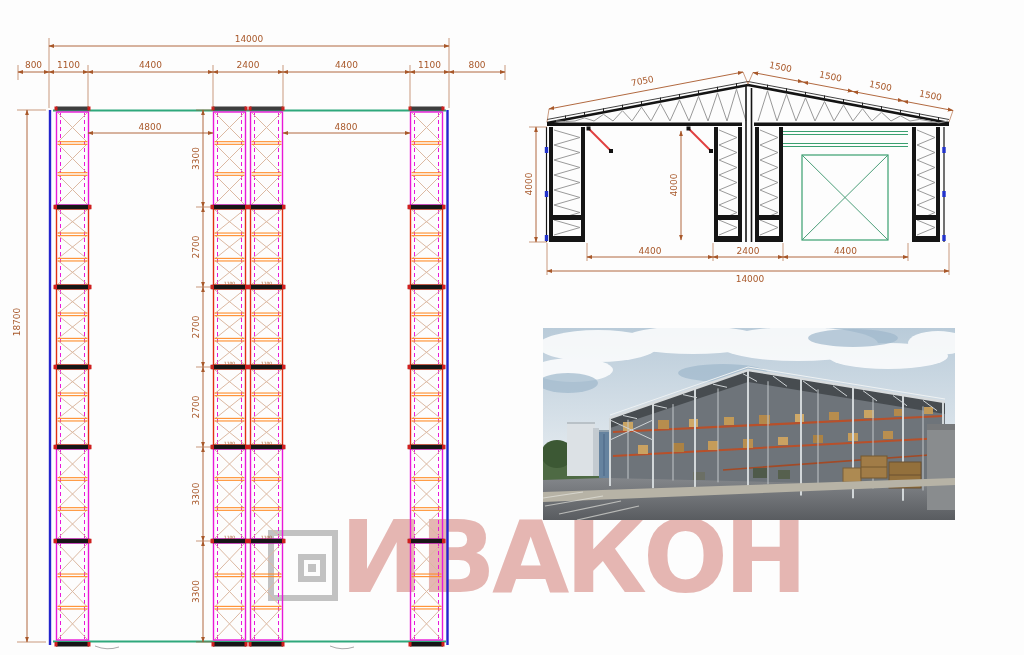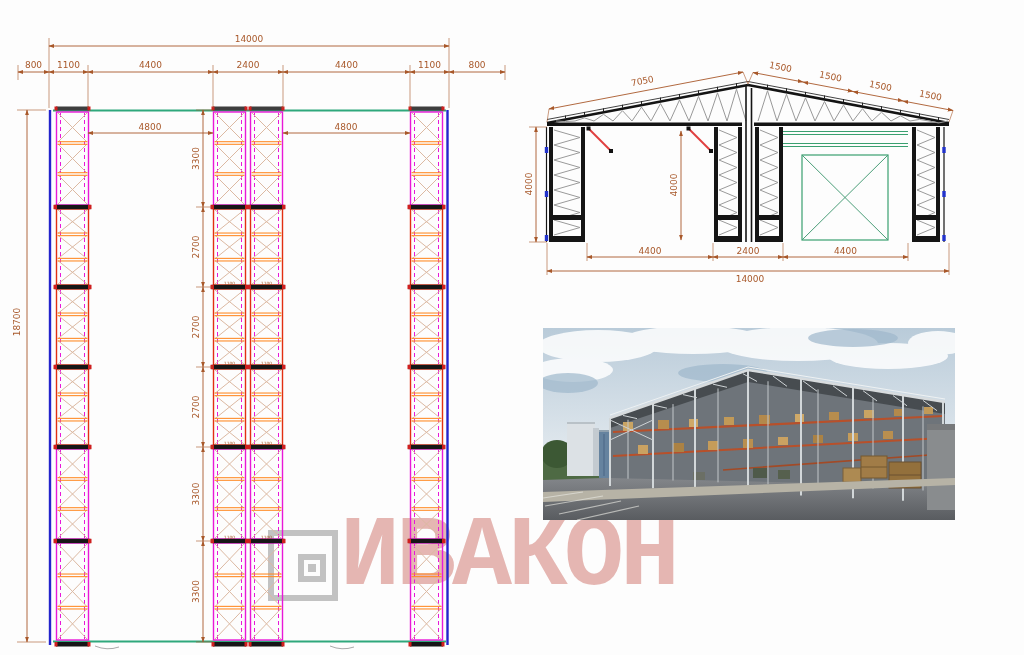--- a/index.html
+++ b/index.html
@@ -14,21 +14,21 @@
   .dt{fill:#a8582a;font:9px "DejaVu Sans",sans-serif;text-anchor:middle;}
   .dts{fill:#a8582a;font:4.5px "DejaVu Sans",sans-serif;text-anchor:middle;}
   
   #wm{position:absolute;left:0;top:0;width:1024px;height:655px;z-index:1;}
   .wm-logo{position:absolute;left:268px;top:530px;width:58px;height:59px;
            border:6px solid rgba(158,158,158,.62);}
   .wm-sq-fill{position:absolute;left:24px;top:18px;width:28px;height:28px;background:rgba(158,158,158,.62);}
   .wm-sq-white{position:absolute;left:30px;top:24px;width:16px;height:16px;background:#fdfdfd;}
   .wm-sq-core{position:absolute;left:34px;top:28px;width:8px;height:8px;background:rgba(158,158,158,.62);}
   .wm-brand{position:absolute;left:340px;top:508px;font-size:100px;line-height:1;
-            font-weight:bold;letter-spacing:-4px;color:rgba(197,90,82,.44);white-space:nowrap;font-family:Liberation Mono, monospace;}
+            font-weight:bold;letter-spacing:-4px;color:rgba(197,90,82,.44);white-space:nowrap;}
   .wm-sub{position:absolute;left:556px;top:598px;font-size:44px;line-height:1;
           font-weight:bold;letter-spacing:20px;color:rgba(175,175,175,.8);white-space:nowrap;}
 </style>
 </head>
 <body>
 
 <div id="canvas">
 
   <div id="wm">
     <div class="wm-logo">

